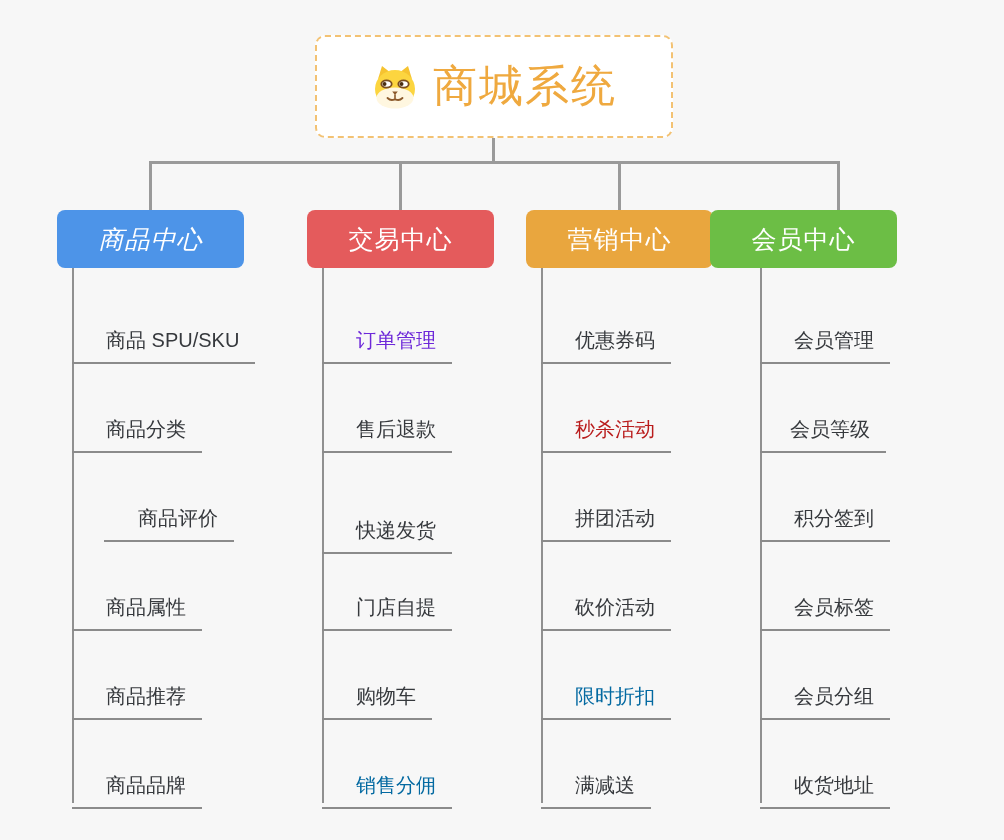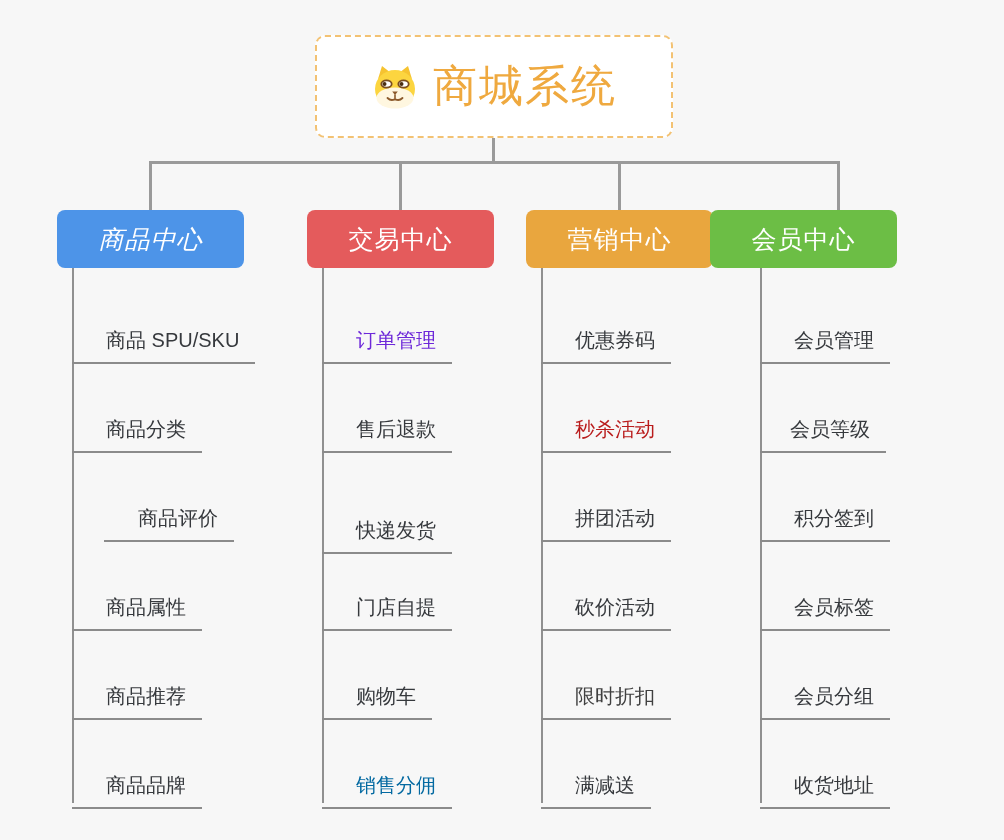--- a/index.html
+++ b/index.html
@@ -143,21 +143,21 @@
       <div class="leaf" style="top: 502px; border-bottom-color: rgb(139, 139, 139); color: rgb(54, 57, 61);">快递发货</div>
       <div class="leaf" style="top: 579px; border-bottom-color: rgb(139, 139, 139); color: rgb(54, 57, 61);">门店自提</div>
       <div class="leaf" style="top: 668px; border-bottom-color: rgb(139, 139, 139); color: rgb(54, 57, 61);">购物车</div>
       <div class="leaf" style="top: 757px; border-bottom-color: rgb(139, 139, 139); color: #0369a1;">销售分佣</div>
     </div>
   <div class="leaves lv2">
       <div class="leaf" style="top: 312px; border-bottom-color: rgb(139, 139, 139); color: rgb(54, 57, 61);">优惠券码</div>
       <div class="leaf" style="top: 401px; border-bottom-color: rgb(139, 139, 139); color: #b91c1c;">秒杀活动</div>
       <div class="leaf" style="top: 490px; border-bottom-color: rgb(139, 139, 139); color: rgb(54, 57, 61);">拼团活动</div>
       <div class="leaf" style="top: 579px; border-bottom-color: rgb(139, 139, 139); color: rgb(54, 57, 61);">砍价活动</div>
-      <div class="leaf" style="top: 668px; border-bottom-color: rgb(139, 139, 139); color: #404040;">限时折扣</div>
+      <div class="leaf" style="top: 668px; border-bottom-color: rgb(139, 139, 139); color: #0369a1;">限时折扣</div>
       <div class="leaf" style="top: 757px; border-bottom-color: rgb(139, 139, 139); color: rgb(54, 57, 61);">满减送</div>
     </div>
   <div class="leaves lv3">
       <div class="leaf" style="top: 312px; border-bottom-color: rgb(139, 139, 139); color: rgb(54, 57, 61);">会员管理</div>
       <div class="leaf" style="top: 401px; border-bottom-color: rgb(139, 139, 139); color: rgb(54, 57, 61); padding-left: 30px;">会员等级</div>
       <div class="leaf" style="top: 490px; border-bottom-color: rgb(139, 139, 139); color: rgb(54, 57, 61);">积分签到</div>
       <div class="leaf" style="top: 579px; border-bottom-color: rgb(139, 139, 139); color: rgb(54, 57, 61);">会员标签</div>
       <div class="leaf" style="top: 668px; border-bottom-color: rgb(139, 139, 139); color: rgb(54, 57, 61);">会员分组</div>
       <div class="leaf" style="top: 757px; border-bottom-color: rgb(139, 139, 139); color: rgb(54, 57, 61);">收货地址</div>
     </div>

